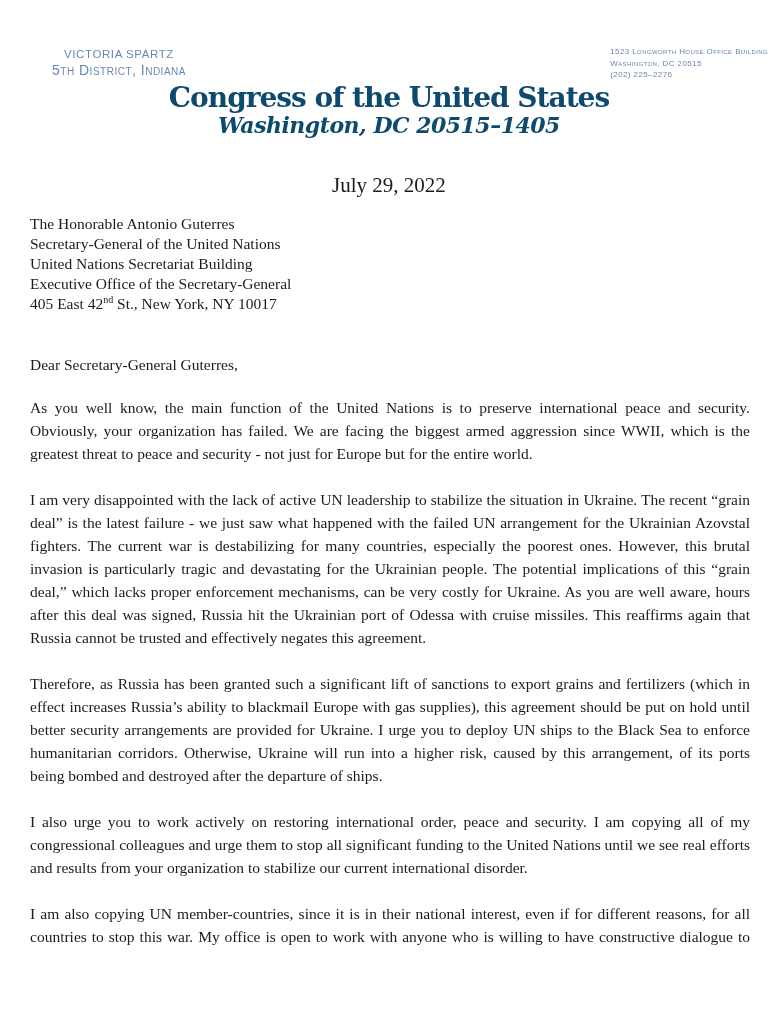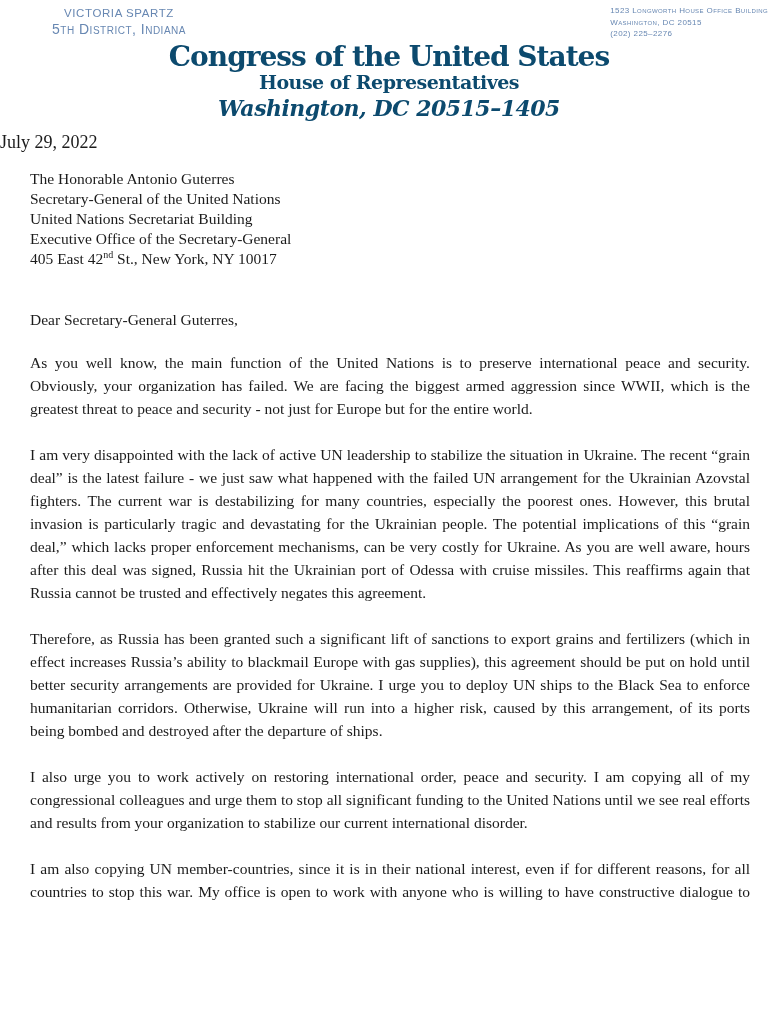--- a/index.html
+++ b/index.html
@@ -4,20 +4,21 @@
 <style>
   html,body{margin:0;padding:0;background:#ffffff;}
   .page{
     position:relative;
     width:778px;height:908px;
     background:#ffffff;
     overflow:hidden;
     font-family:"Liberation Serif", serif;
     color:#1b1b1b;
     box-sizing:border-box;
+    margin-top:41px;
   }
   
   .letterhead{position:relative;height:128px;}
   .lh-left{
     position:absolute;left:52px;top:7px;
     text-align:center;color:#6787b2;
     font-family:"Liberation Sans", sans-serif;
   }
   .lh-left .member-name{font-size:11.5px;letter-spacing:.6px;font-weight:400;}
   .lh-left .member-district{font-size:14px;font-variant:small-caps;letter-spacing:.5px;margin-top:2px;}
@@ -29,21 +30,21 @@
   }
   .lh-center{
     position:absolute;left:0;right:0;top:42px;
     text-align:center;color:#0c4a6e;
     font-family:"DejaVu Serif", serif;
   }
   .congress-l1{font-size:28px;font-weight:bold;line-height:1.05;letter-spacing:-1px;}
   .congress-l2{font-size:19px;font-weight:bold;line-height:1.25;letter-spacing:-.5px;}
   .congress-l3{font-size:22px;font-weight:bold;line-height:1.25;letter-spacing:-.5px;font-style:italic;}
   
-  .date-line{font-size:18px;margin-top:4px;}
+  .date-line{text-align:center;font-size:21px;margin-top:4px;}
   
   .letter-body{padding:0 28px 0 30px;}
   .recipient{margin-top:16px;font-size:15.5px;line-height:20px;}
   sup{font-size:10px;vertical-align:super;line-height:0;}
   .salutation{margin-top:42px;font-size:15.5px;}
   .paragraphs{margin-top:22px;}
   .paragraphs p{
     margin:0 0 23px 0;
     font-size:15.5px;line-height:23px;
     text-align:justify;
@@ -63,21 +64,20 @@
       <div class="member-name">VICTORIA SPARTZ</div>
       <div class="member-district">5th District, Indiana</div>
     </div>
     <div class="lh-right">
       <div>1523 Longworth House Office Building</div>
       <div>Washington, DC 20515</div>
       <div>(202) 225–2276</div>
     </div>
     <div class="lh-center">
       <div class="congress-l1">Congress of the United States</div>
-      <div class="congress-l2">House of Representatives</div>
       <div class="congress-l3">Washington, DC 20515–1405</div>
     </div>
   </div>
 
   <div class="date-line">July 29, 2022</div>
 
   <div class="letter-body">
 
     <div class="recipient">
       <div>The Honorable Antonio Guterres</div>

